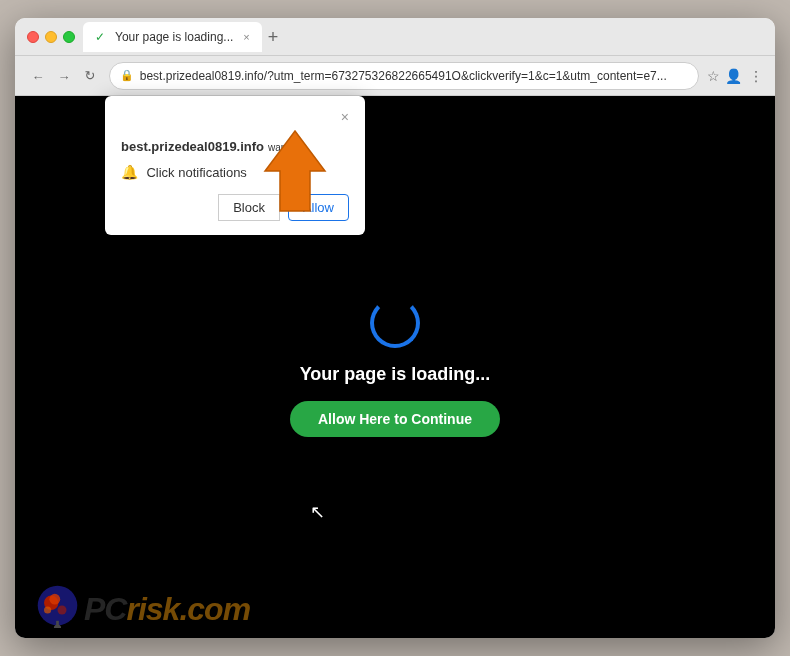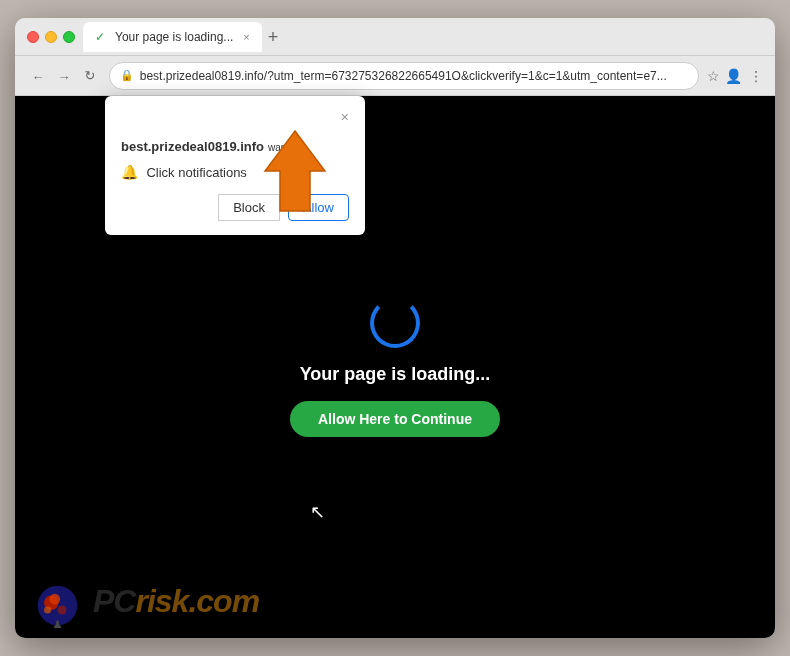--- a/index.html
+++ b/index.html
@@ -305,22 +305,22 @@
       pointer-events: none;
       z-index: 50;
     }
 
     
     .watermark {
       position: absolute;
       bottom: 10px;
       left: 20px;
       display: flex;
-      align-items: flex-start;
-      gap: 13px;
+      align-items: flex-end;
+      gap: 4px;
       opacity: 0.85;
     }
 
     .watermark-logo {
       width: 45px;
       height: 45px;
     }
 
     .watermark-text {
       font-size: 32px;

